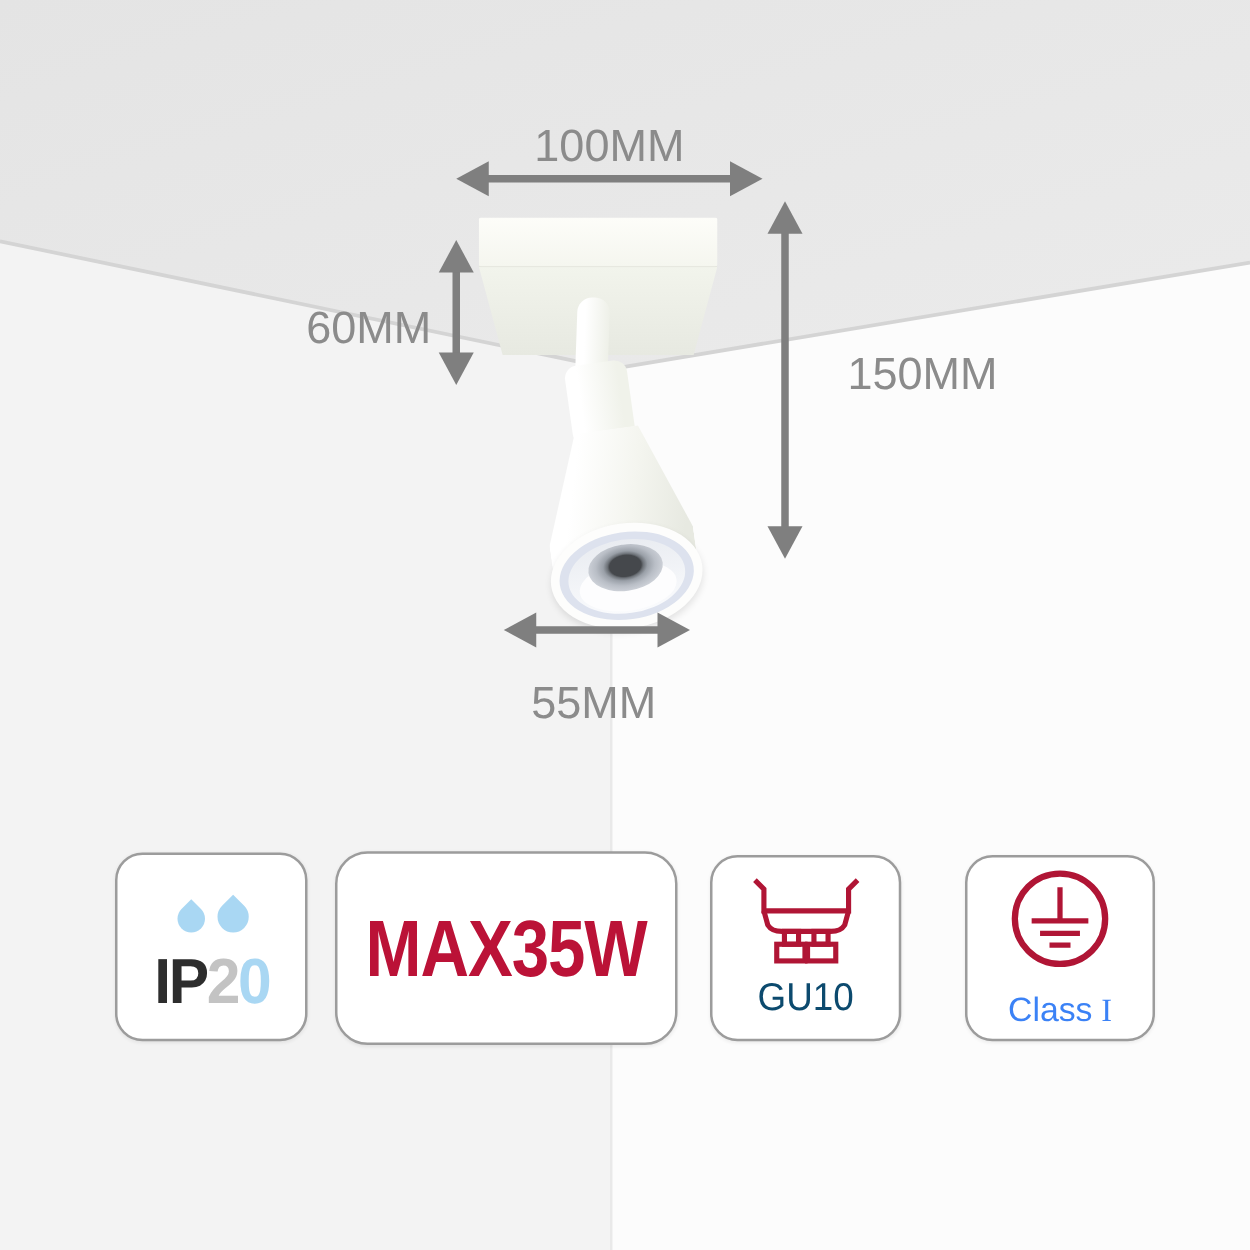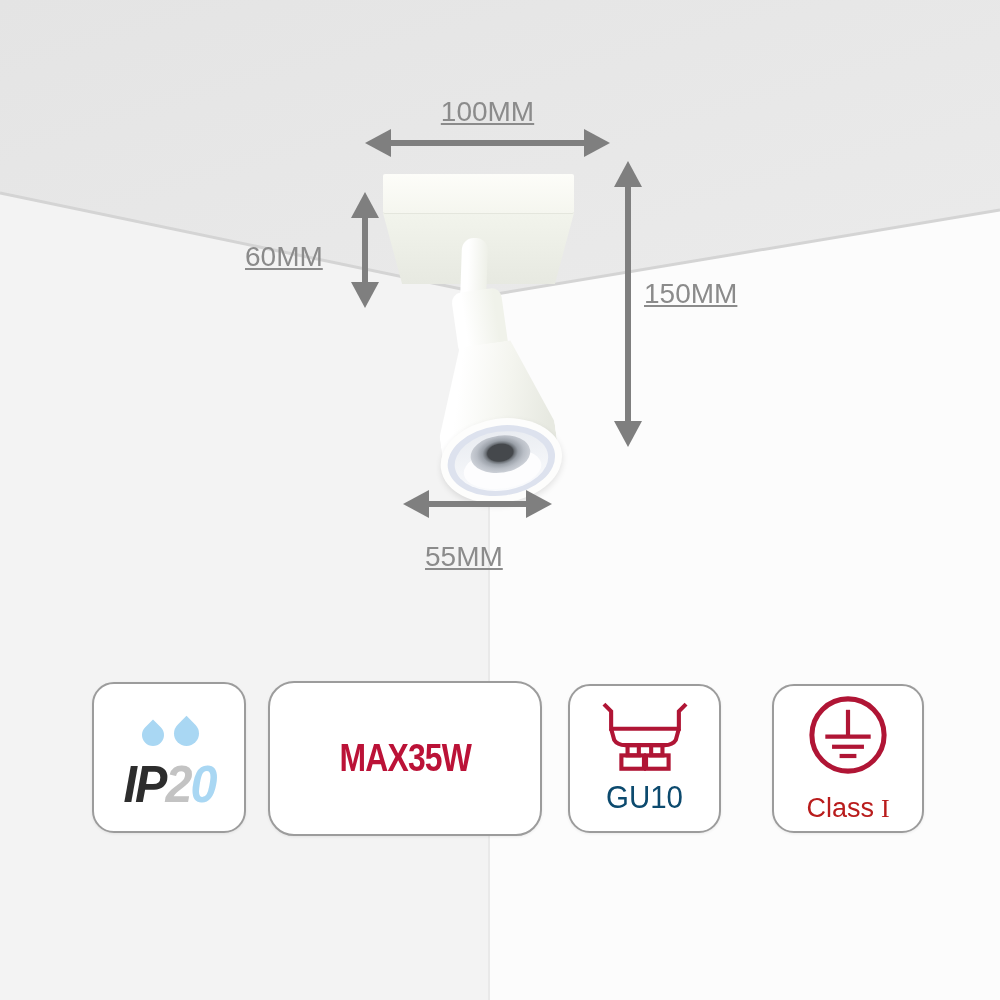--- a/index.html
+++ b/index.html
@@ -9,22 +9,22 @@
     font-family:"Liberation Sans", sans-serif;
     -webkit-font-smoothing:antialiased;
   }
   svg{display:block;}
 
   
   #scene-svg{position:absolute;left:0;top:0;width:1000px;height:1000px;}
 
   
   .dim-label{
-    position:absolute;color:#8b8b8b;font-size:28px;font-weight:400;
-    letter-spacing:0px;white-space:nowrap;text-decoration:underline;
+    position:absolute;color:#8b8b8b;font-size:36px;font-weight:400;
+    letter-spacing:0px;white-space:nowrap;
   }
 
   
   .plate-front{
     position:absolute;left:383px;top:174px;width:191px;height:39px;
     background:linear-gradient(180deg,#fdfdf9,#f5f6ef);
     border-radius:2px;border-bottom:1px solid #e4e6dd;
   }
   .plate-under{
     position:absolute;left:383px;top:213px;width:191px;height:71px;
@@ -76,21 +76,21 @@
 
   
   #arrows-svg{position:absolute;left:0;top:0;width:1000px;height:1000px;pointer-events:none;}
 
   
   .badge{
     position:absolute;background:#ffffff;border:2.5px solid #9c9c9c;
     border-radius:22px;box-shadow:0 1px 3px rgba(0,0,0,0.07);
     display:flex;flex-direction:column;align-items:center;justify-content:center;
   }
-  #badge-ip{left:92px;top:682px;width:150px;height:147px;font-style:italic;}
+  #badge-ip{left:92px;top:682px;width:150px;height:147px;}
   #badge-watt{left:268px;top:681px;width:270px;height:151px;border-radius:26px;}
   #badge-gu10{left:568px;top:684px;width:149px;height:145px;}
   #badge-class{left:772px;top:684px;width:148px;height:145px;}
 
   .drops-row{position:absolute;left:0;top:30px;width:100%;height:44px;}
   .drop{
     position:absolute;background:#a9d7f3;
     border-radius:0 50% 50% 50%;transform:rotate(45deg);
   }
   .drop.d1{left:48px;top:10px;width:22px;height:22px;}
@@ -99,30 +99,30 @@
   .ip-text{
     position:absolute;left:0;top:76px;width:100%;text-align:center;
     font-weight:bold;font-size:51px;line-height:50px;letter-spacing:-2px;
   }
   .ip-text .scale{display:inline-block;transform:scaleX(0.95);}
   .ip-prefix{color:#2d2d2d;}
   .ip-d1{color:#c3c3c3;}
   .ip-d2{color:#a9d7f3;}
 
   .watt-text{
-    font-weight:bold;font-size:38px;color:#bb1237;letter-spacing:-1px;
+    font-weight:bold;font-size:64px;color:#bb1237;letter-spacing:-1px;
   }
   .watt-text .scale{display:inline-block;transform:scaleX(0.84);}
 
   .cap-label{
     margin-top:1px;font-size:31px;color:#0c4a6e;letter-spacing:0px;
   }
   .cap-label .scale{display:inline-block;transform:scaleX(0.95);}
 
-  .class-label{margin-top:16px;font-size:27px;color:#b91c1c;}
+  .class-label{margin-top:16px;font-size:27px;color:#3b82f6;}
   .class-numeral{font-family:"Liberation Serif", serif;font-size:26px;margin-left:7px;}
 </style>
 </head>
 <body>
 
 <svg id="scene-svg" viewBox="0 0 1000 1000">
   <defs>
     <linearGradient id="ceil" x1="0" y1="0" x2="1" y2="1">
       <stop offset="0" stop-color="#e4e4e4"></stop>
       <stop offset="1" stop-color="#ebebeb"></stop>
@@ -170,21 +170,21 @@
   </g>
   <g fill="#7f7f7f">
     <rect x="426" y="501" width="104" height="6"></rect>
     <polygon points="403,504 429,490 429,518"></polygon>
     <polygon points="552,504 526,490 526,518"></polygon>
   </g>
 </svg>
 
 <div class="dim-label" style="left:425px;top:96px;width:125px;text-align:center;">100MM</div>
 <div class="dim-label" style="left:245px;top:241px;width:110px;text-align:left;">60MM</div>
-<div class="dim-label" style="left:644px;top:278px;">150MM</div>
+<div class="dim-label" style="left:678px;top:278px;">150MM</div>
 <div class="dim-label" style="left:425px;top:541px;width:120px;text-align:left;">55MM</div>
 
 <div id="badge-ip" class="badge">
   <div class="drops-row">
     <div class="drop d1"></div>
     <div class="drop d2"></div>
   </div>
   <div class="ip-text">
     <span class="scale">
       <span class="ip-prefix">IP</span><span class="ip-d1">2</span><span class="ip-d2">0</span>

